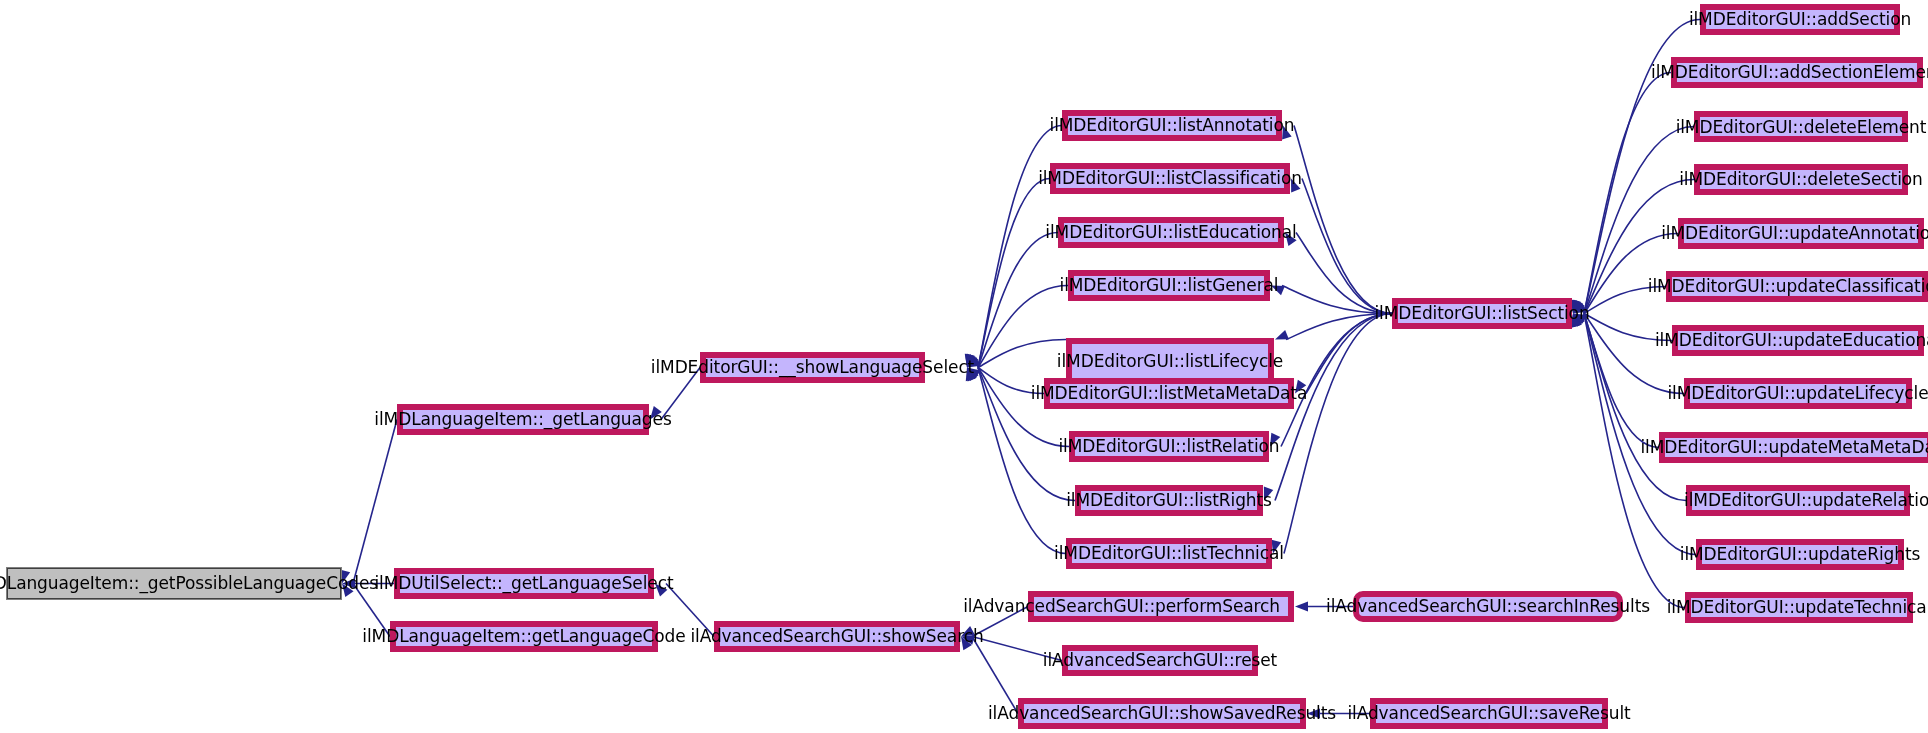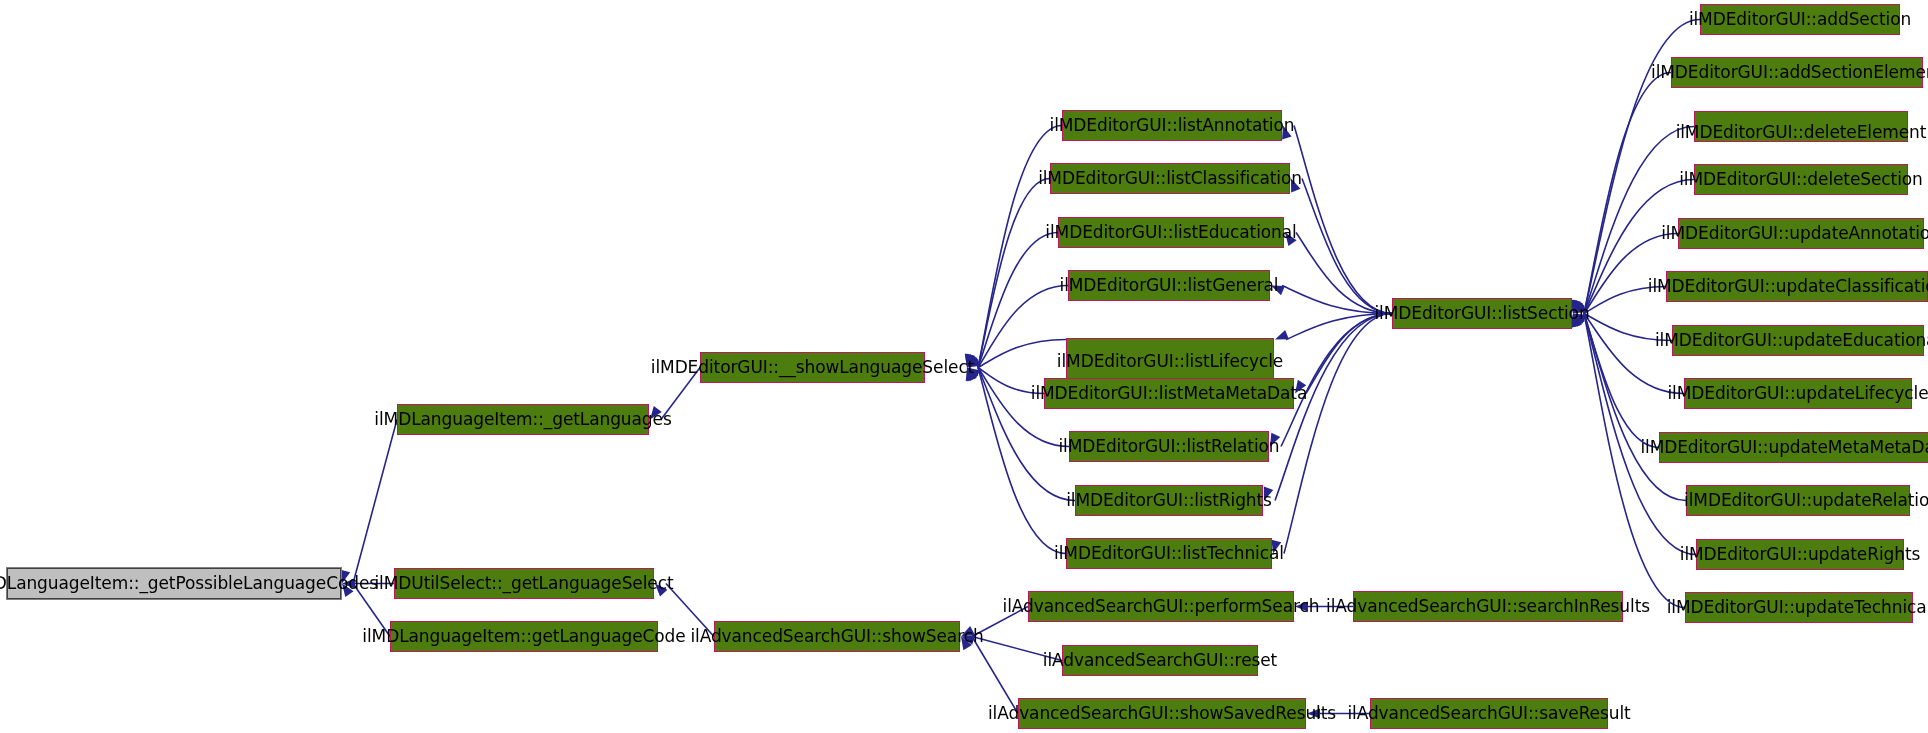--- a/index.html
+++ b/index.html
@@ -19,22 +19,22 @@
     position: absolute;
     left: 0;
     top: 0;
     width: 1928px;
     height: 733px;
     pointer-events: none;
   }
   .node {
     position: absolute;
     box-sizing: border-box;
-    border: 1px solid #be185d;
-    background: #4d7c0f;
+    border: 6px solid #be185d;
+    background: #c4b5fd;
     color: #000000;
     font-size: 17px;
     line-height: 1;
     display: flex;
     align-items: center;
     justify-content: center;
     white-space: nowrap;
     letter-spacing: -0.1px;
     cursor: pointer;
   }
@@ -171,21 +171,21 @@
     </div>
     <div class="node" style="left: 1069px; top: 431px; width: 200px; height: 31px;">
       <span class="node-label">ilMDEditorGUI::listRelation</span>
     </div>
     <div class="node" style="left: 1075px; top: 485px; width: 188px; height: 31px;">
       <span class="node-label">ilMDEditorGUI::listRights</span>
     </div>
     <div class="node" style="left: 1066px; top: 538px; width: 206px; height: 31px;">
       <span class="node-label">ilMDEditorGUI::listTechnical</span>
     </div>
-    <div class="node" style="left: 1028px; top: 591px; width: 266px; height: 31px;">
+    <div class="node" style="left: 1028px; top: 591px; width: 266px; height: 31px; justify-content: flex-end;">
       <span class="node-label">ilAdvancedSearchGUI::performSearch</span>
     </div>
     <div class="node" style="left: 1018px; top: 698px; width: 288px; height: 31px;">
       <span class="node-label">ilAdvancedSearchGUI::showSavedResults</span>
     </div>
     <div class="node" style="left: 1062px; top: 645px; width: 196px; height: 31px;">
       <span class="node-label">ilAdvancedSearchGUI::reset</span>
     </div>
     <div class="node" style="left: 1392px; top: 298px; width: 180px; height: 31px; text-align: center;">
       <span class="node-label">ilMDEditorGUI::listSection</span>
@@ -219,19 +219,19 @@
     </div>
     <div class="node" style="left: 1686px; top: 485px; width: 224px; height: 31px; padding-left: 28px;">
       <span class="node-label">ilMDEditorGUI::updateRelation</span>
     </div>
     <div class="node" style="left: 1696px; top: 539px; width: 208px; height: 31px;">
       <span class="node-label">ilMDEditorGUI::updateRights</span>
     </div>
     <div class="node" style="left: 1685px; top: 592px; width: 228px; height: 31px;">
       <span class="node-label">ilMDEditorGUI::updateTechnical</span>
     </div>
-    <div class="node" style="left: 1353px; top: 591px; width: 270px; height: 31px;">
+    <div class="node" style="left: 1353px; top: 591px; width: 270px; height: 31px; border-radius: 10px;">
       <span class="node-label">ilAdvancedSearchGUI::searchInResults</span>
     </div>
     <div class="node" style="left: 1370px; top: 698px; width: 238px; height: 31px;">
       <span class="node-label">ilAdvancedSearchGUI::saveResult</span>
     </div>
   </div>
 
 </body></html>

